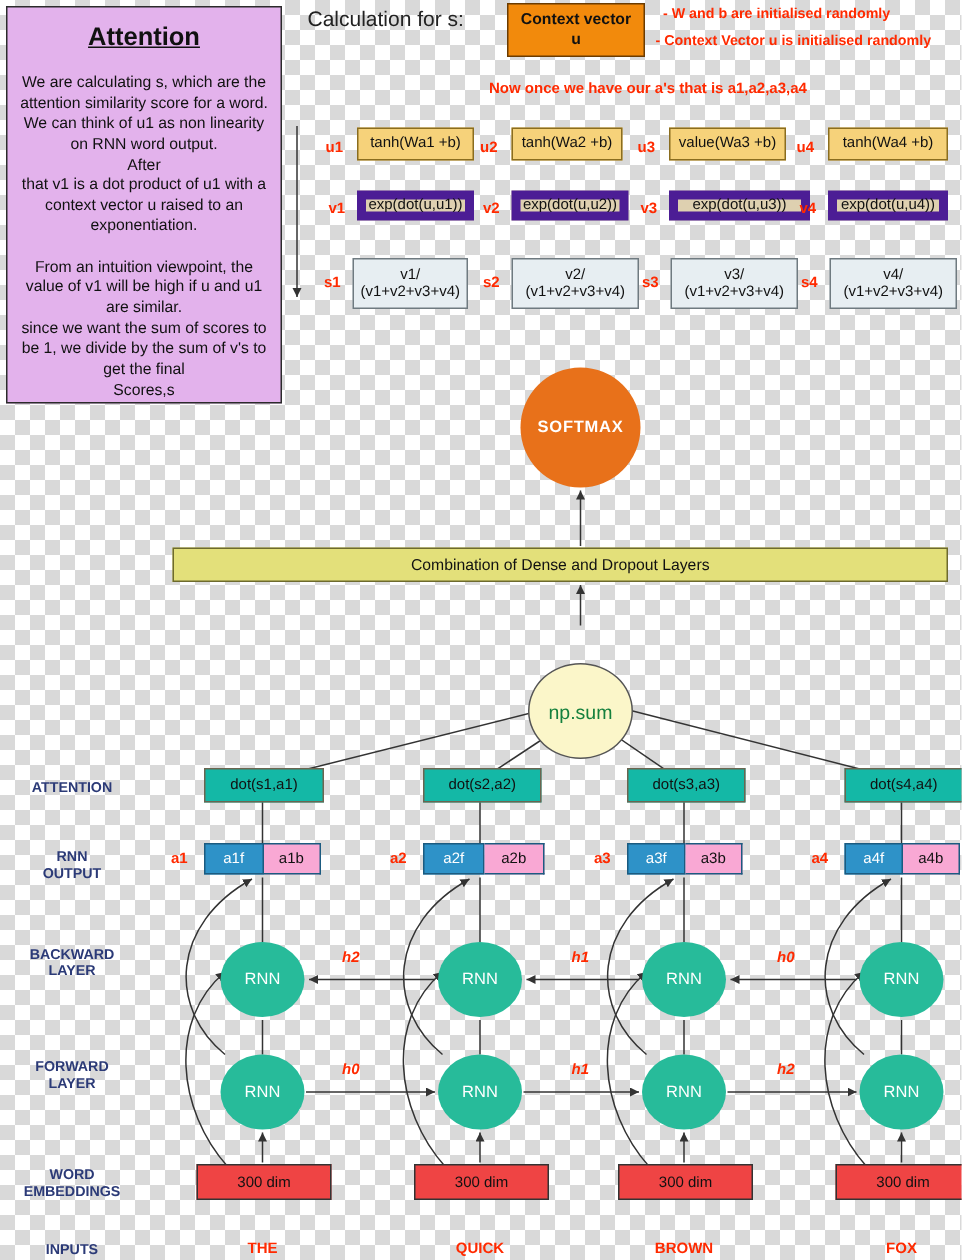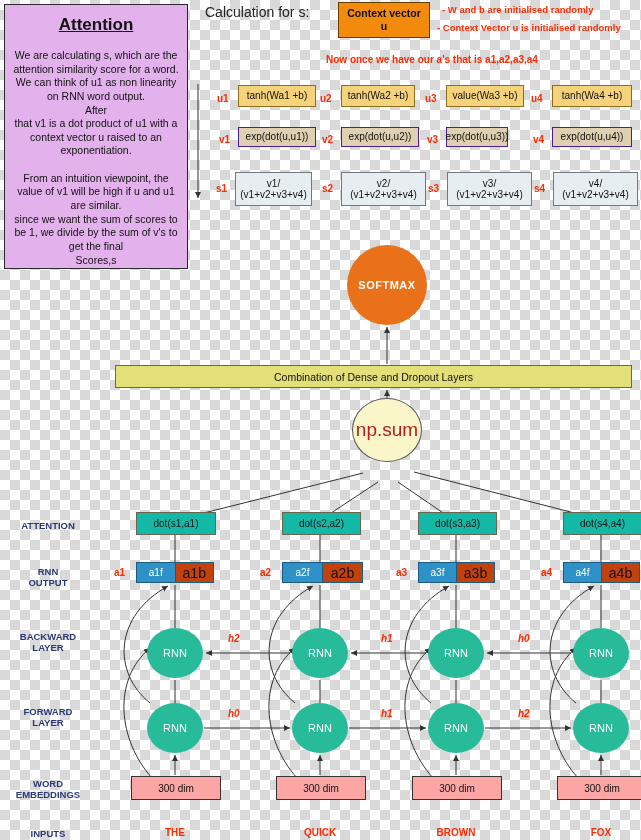--- a/index.html
+++ b/index.html
@@ -45,72 +45,72 @@
   #note3{left:326px;top:54px;font-size:10px;}
 
   
   .tag{color:#ff2a00;font-size:10px;font-weight:bold;position:absolute;}
   .fbox{
     position:absolute;box-sizing:border-box;display:flex;
     align-items:center;justify-content:center;text-align:center;
     font-size:10px;color:#111;line-height:1.15;white-space:pre-line;
   }
   .tanh{background:#f6d27a;border:1px solid #8a6d1f;height:22px;}
-  .expb{background:#ded0b0;border:1px solid #4c1d95;height:20px;}
+  .expb{background:#ded0b0;border:6px solid #4c1d95;height:20px;}
   .sbox{background:#e7eef2;border:1px solid #6f7a80;height:34px;}
 
   
   #softmax{
     left:347px;top:245px;width:80px;height:80px;border-radius:50%;
     background:#e8711a;display:flex;align-items:center;justify-content:center;
     color:#fff;font-size:11px;font-weight:bold;letter-spacing:.5px;
   }
   #dense-bar{
     left:115px;top:365px;width:517px;height:23px;background:#e3e07a;
     border:1px solid #6d6a2d;display:flex;align-items:center;justify-content:center;
     font-size:10.5px;color:#111;
   }
   #npsum{
-    left:352px;top:398px;width:70px;height:64px;border-radius:50%;
+    left:352px;top:442px;width:70px;height:64px;border-radius:50%;
     background:#fbf6c9;border:1px solid #555;
     display:flex;align-items:center;justify-content:center;
-    font-size:19px;color:#b91c1c;
+    font-size:13px;color:#15803d;
   }
 
   
   .rowlab{
     position:absolute;color:#2b3a77;font-size:9.5px;font-weight:bold;
     text-align:center;width:110px;left:-7px;line-height:1.2;white-space:pre-line;
   }
 
   
   .dotbox{
     position:absolute;height:21px;background:#14b8a6;border:1px solid #6b6550;
     display:flex;align-items:center;justify-content:center;font-size:10px;color:#111;
   }
 
   
   .abox{position:absolute;height:21px;display:flex;}
   .abox .f{flex:1;background:#2e92c8;border:1px solid #1b5b80;
     display:flex;align-items:center;justify-content:center;font-size:10px;color:#fff;}
-  .abox .b{flex:1;background:#c2410c;border:1px solid #1b5b80;border-left:none;
-    display:flex;align-items:center;justify-content:center;font-size:14px;color:#111;}
+  .abox .b{flex:1;background:#f9a8d4;border:1px solid #1b5b80;border-left:none;
+    display:flex;align-items:center;justify-content:center;font-size:10px;color:#111;}
   .alab{position:absolute;color:#ff2a00;font-size:10px;font-weight:bold;}
 
   
   .rnn{
     position:absolute;width:56px;height:50px;border-radius:50%;
     background:#27bb9a;display:flex;align-items:center;justify-content:center;
     color:#fff;font-size:11px;
   }
   .hlab{position:absolute;color:#ff2a00;font-size:10px;font-weight:bold;font-style:italic;}
 
   
   .emb{
-    position:absolute;width:88px;height:22px;background:#fca5a5;border:1px solid #333;
+    position:absolute;width:88px;height:22px;background:#ef4444;border:1px solid #333;
     display:flex;align-items:center;justify-content:center;font-size:10px;color:#111;
   }
   .word{position:absolute;color:#ff2a00;font-size:10px;font-weight:bold;text-align:center;width:88px;}
 </style>
 </head>
 <body>
 
 <svg class="layer" viewBox="0 0 641 840">
   <defs>
     <marker id="ah" markerWidth="8" markerHeight="8" refX="6" refY="3" orient="auto">
@@ -196,21 +196,21 @@
 <div class="tag" style="left:425px;top:93px">u3</div>
 <div class="fbox tanh" style="left:446px;top:85px;width:78px">value(Wa3 +b)</div>
 <div class="tag" style="left:531px;top:93px">u4</div>
 <div class="fbox tanh" style="left:552px;top:85px;width:80px">tanh(Wa4 +b)</div>
 
 <div class="tag" style="left:219px;top:134px">v1</div>
 <div class="fbox expb" style="left:238px;top:127px;width:78px">exp(dot(u,u1))</div>
 <div class="tag" style="left:322px;top:134px">v2</div>
 <div class="fbox expb" style="left:341px;top:127px;width:78px">exp(dot(u,u2))</div>
 <div class="tag" style="left:427px;top:134px">v3</div>
-<div class="fbox expb" style="left:446px;top:127px;width:62px">exp(dot(u,u3))</div>
+<div class="fbox expb" style="left:446px;top:127px;width:94px">exp(dot(u,u3))</div>
 <div class="tag" style="left:533px;top:134px">v4</div>
 <div class="fbox expb" style="left:552px;top:127px;width:80px">exp(dot(u,u4))</div>
 
 <div class="tag" style="left:216px;top:183px">s1</div>
 <div class="fbox sbox" style="left:235px;top:172px;width:77px">v1/
 (v1+v2+v3+v4)</div>
 <div class="tag" style="left:322px;top:183px">s2</div>
 <div class="fbox sbox" style="left:341px;top:172px;width:85px">v2/
 (v1+v2+v3+v4)</div>
 <div class="tag" style="left:428px;top:183px">s3</div>

